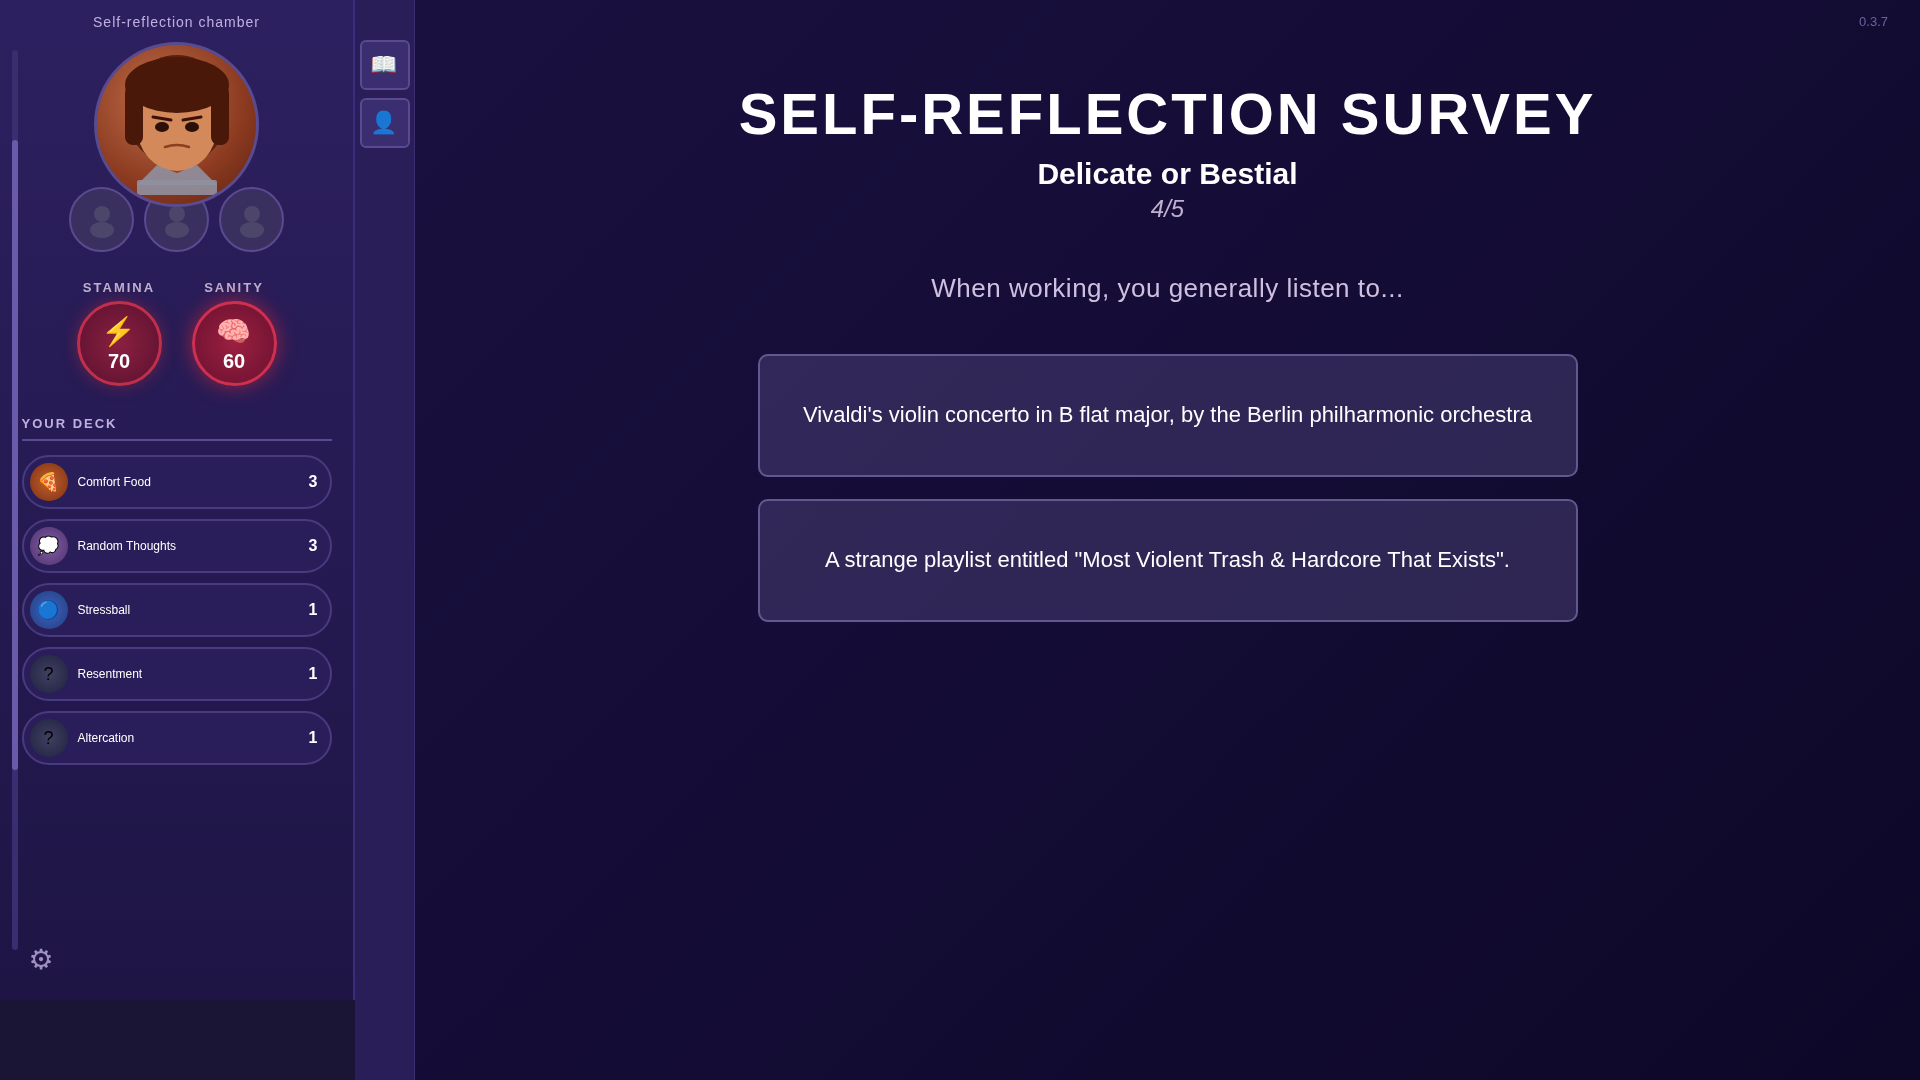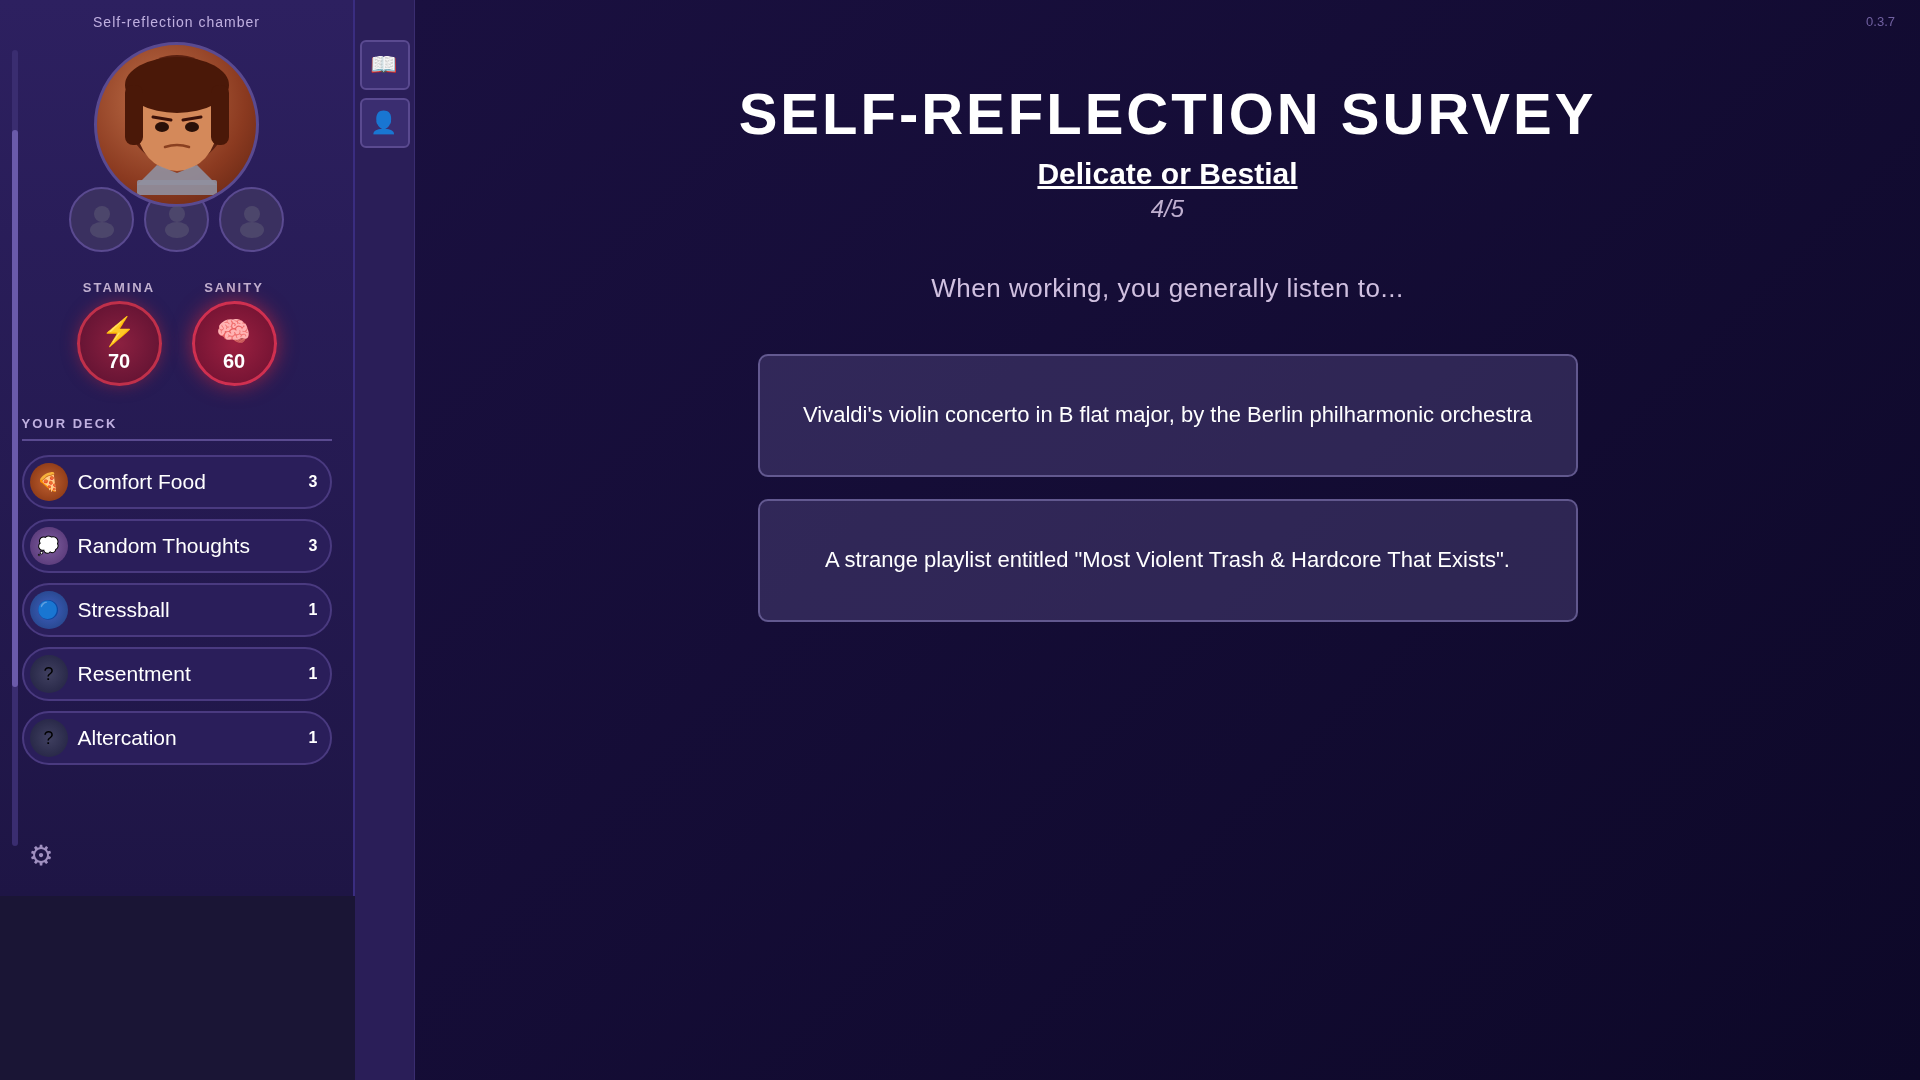--- a/index.html
+++ b/index.html
@@ -10,21 +10,21 @@
       overflow: hidden;
       font-family: 'Segoe UI', Arial, sans-serif;
       background: #1a1535;
       display: flex;
     }
 
     
     #sidebar {
       width: 355px;
       min-width: 355px;
-      height: 896px;
+      height: 1000px;
       background: linear-gradient(180deg, #2d2060 0%, #1e1545 100%);
       display: flex;
       flex-direction: column;
       align-items: center;
       position: relative;
       border-right: 2px solid #3a2d80;
     }
 
     #sidebar-title {
       color: #c0b0e0;
@@ -194,21 +194,21 @@
     .deck-item-icon.stress {
       background: radial-gradient(circle, #4060c0 0%, #204080 100%);
     }
 
     .deck-item-icon.question {
       background: radial-gradient(circle, #404060 0%, #202040 100%);
     }
 
     .deck-item-name {
       color: white;
-      font-size: 21px;
+      font-size: 12px;
       flex: 1;
     }
 
     .deck-item-count {
       color: white;
       font-size: 16px;
       font-weight: bold;
       min-width: 20px;
       text-align: right;
     }
@@ -283,41 +283,40 @@
       display: flex;
       flex-direction: column;
       align-items: center;
       padding-top: 80px;
       position: relative;
     }
 
     #version-label {
       position: absolute;
       top: 14px;
-      right: 25px;
+      right: 32px;
       color: #7060a0;
       font-size: 13px;
     }
 
     #survey-title {
       color: white;
       font-size: 58px;
       font-weight: 900;
       letter-spacing: 3px;
       text-align: left;
       margin-bottom: 10px;
     }
 
     #survey-subtitle {
       color: white;
       font-size: 30px;
       font-weight: bold;
       text-align: center;
       margin-bottom: 4px;
-      text-decoration: underline;
     }
 
     #survey-progress {
       color: #c0b0d0;
       font-size: 24px;
       text-align: right;
       margin-bottom: 50px;
       font-style: italic;
     }
 

